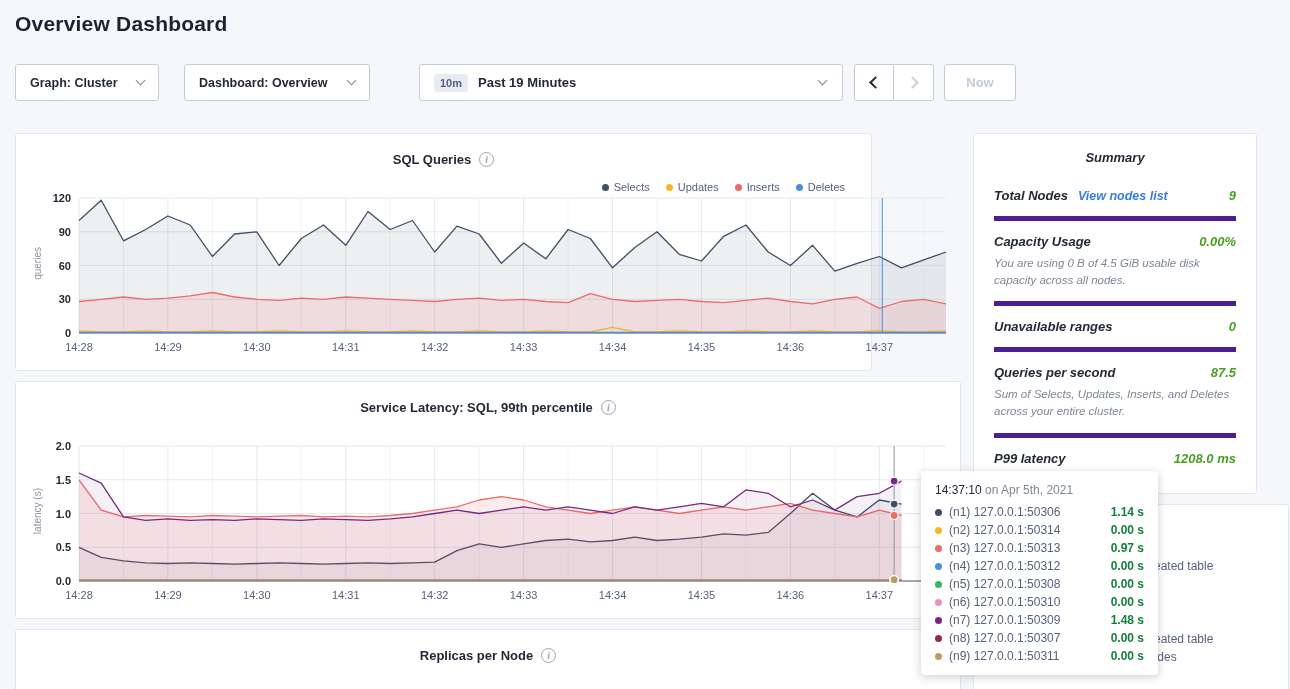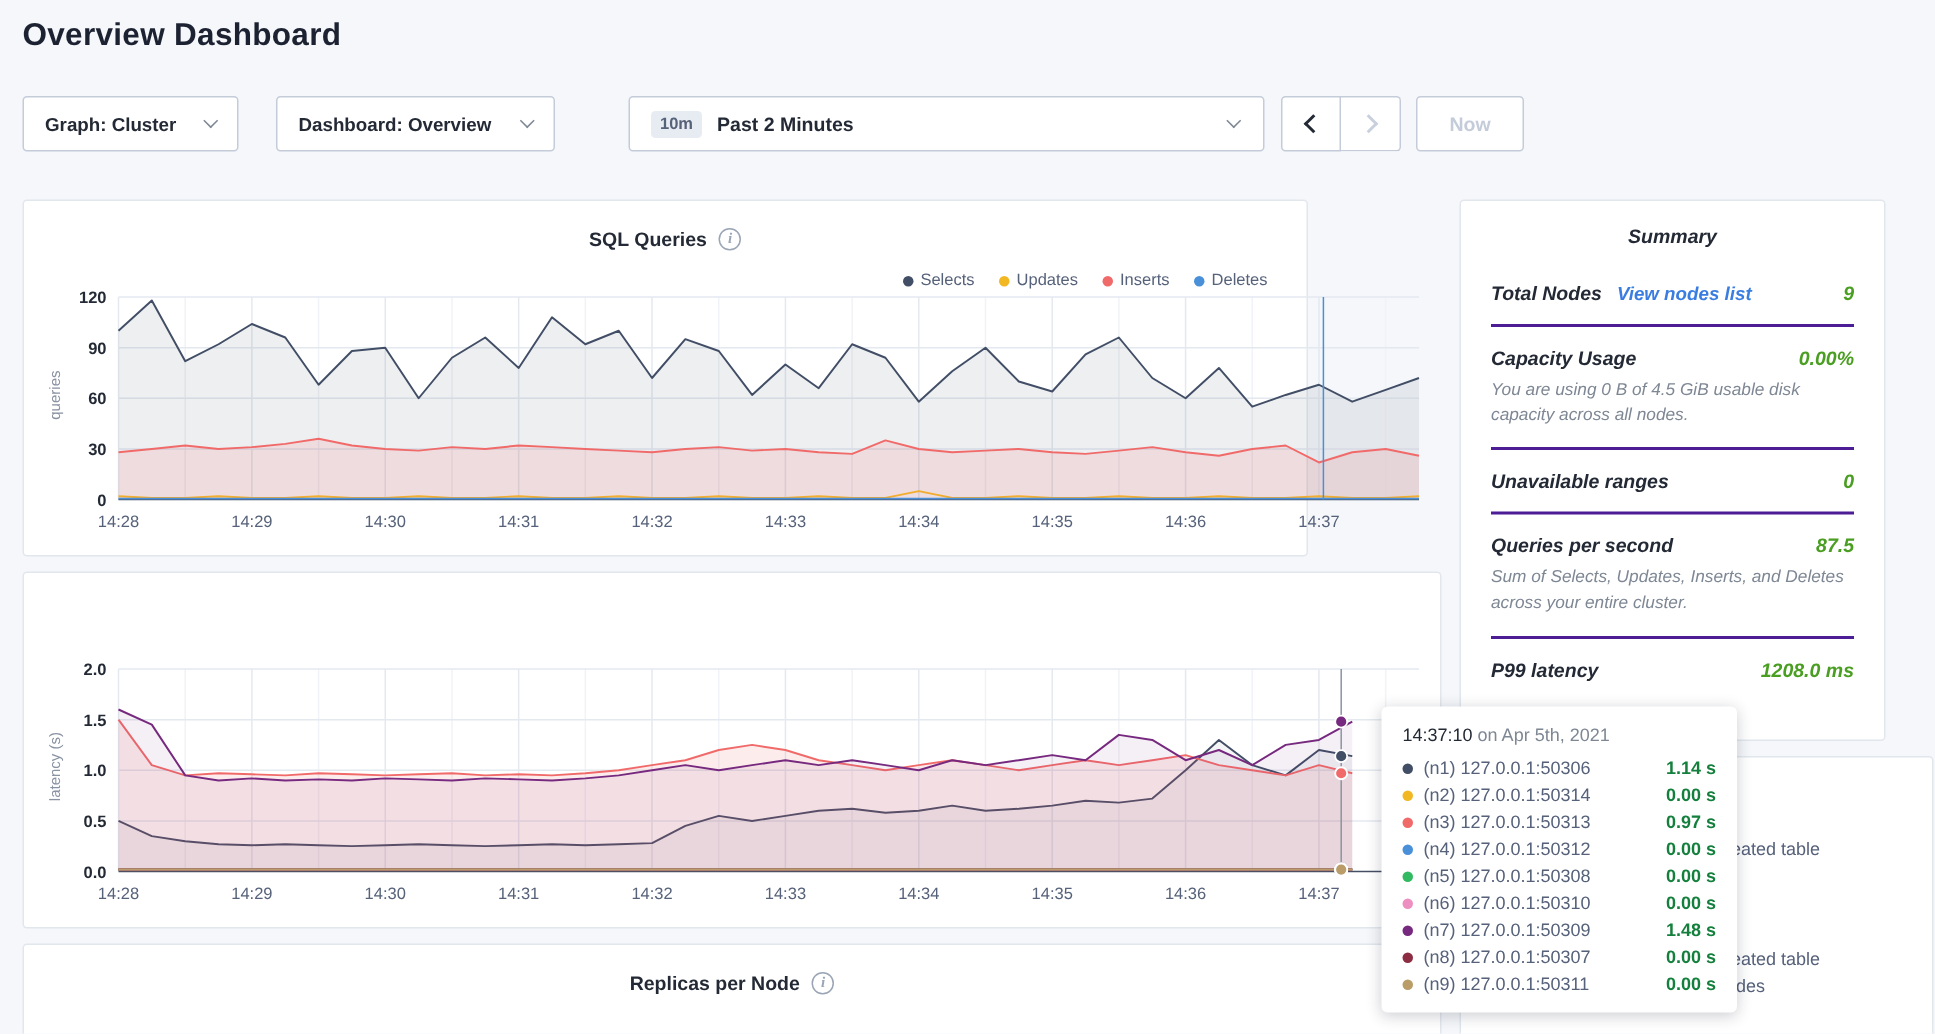--- a/index.html
+++ b/index.html
@@ -49,21 +49,21 @@
 
   .chart-svg { position:absolute; left:8px; top:54px; width:930px; height:172px; }
   .ytick { font-family:"Liberation Sans", sans-serif; font-size:11px; font-weight:700; fill:#242a35; }
   .xtick { font-family:"Liberation Sans", sans-serif; font-size:11px; fill:#56617a; }
   .y-axis-label { position:absolute; left:16px; top:62px; height:135px; display:flex; align-items:center; }
   .y-axis-label span { writing-mode:vertical-rl; transform:rotate(180deg); font-size:10px; color:#8a93a2; }
 
   
   #card-summary { padding:0 20px; }
   .summary-title { text-align:center; font-size:13px; font-weight:700; padding:16px 0 10px; }
-  .srow { border-top:2px solid #4c1d95; padding:13px 0; }
+  .srow { border-top:5px solid #4c1d95; padding:13px 0; }
   .srow.no-border { border-top:none; }
   .srow-top { display:flex; justify-content:space-between; align-items:baseline; }
   .srow-left { display:flex; align-items:baseline; gap:10px; }
   .slabel { font-size:13px; font-weight:700; color:#242a35; }
   .svalue { font-size:13px; font-weight:700; color:#4a9e22; }
   .slink { font-size:12.5px; font-weight:700; color:#3a7de1; text-decoration:none; cursor:pointer; }
   .ssub { font-size:11.5px; color:#7e8794; line-height:1.45; margin-top:6px; }
 
   
   .event-frag { font-size:12px; color:#56617a; padding-left:170px; white-space:nowrap; overflow:hidden; line-height:18px; }
@@ -86,21 +86,21 @@
   <button class="btn" id="graph-dd">
     <span>Graph: Cluster</span>
     <span class="chev"></span>
   </button>
   <button class="btn" id="dash-dd">
     <span>Dashboard: Overview</span>
     <span class="chev"></span>
   </button>
   <button class="btn time-dd">
     <span class="badge">10m</span>
-    <span class="time-label">Past 2 Minutes</span>
+    <span class="time-label">Past 19 Minutes</span>
     <span class="chev"></span>
   </button>
   <div class="nav-group">
     <button class="btn navbtn first">
         <span class="chev-left"></span>
       </button>
     <button class="btn navbtn last">
         <span class="chev-right"></span>
       </button>
   </div>
@@ -178,20 +178,24 @@
       <path d="M55.0,32.5L77.2,12.3L99.5,52.8L121.7,41.5L143.9,28.0L166.2,37.0L188.4,68.5L210.6,46.0L232.8,43.8L255.1,77.5L277.3,50.5L299.5,37.0L321.8,57.3L344.0,23.5L366.2,41.5L388.5,32.5L410.7,64.0L432.9,38.1L455.2,46.0L477.4,75.3L499.6,55.0L521.8,70.8L544.1,41.5L566.3,50.5L588.5,79.8L610.8,59.5L633.0,43.8L655.2,66.3L677.5,73.0L699.7,48.3L721.9,37.0L744.2,64.0L766.4,77.5L788.6,57.3L810.8,83.1L833.1,75.3L855.3,68.5L877.5,79.8L899.8,71.9L922.0,64.0" fill="none" stroke="#414e66" stroke-width="1.3" stroke-linejoin="round"></path>
       <path d="M55.0,142.8L77.2,143.9L99.5,143.9L121.7,142.8L143.9,143.9L166.2,143.9L188.4,142.8L210.6,143.9L232.8,143.9L255.1,142.8L277.3,143.9L299.5,143.9L321.8,142.8L344.0,143.9L366.2,143.9L388.5,142.8L410.7,143.9L432.9,143.9L455.2,142.8L477.4,143.9L499.6,143.9L521.8,142.8L544.1,143.9L566.3,143.9L588.5,139.4L610.8,143.9L633.0,143.9L655.2,142.8L677.5,143.9L699.7,143.9L721.9,142.8L744.2,143.9L766.4,143.9L788.6,142.8L810.8,143.9L833.1,143.9L855.3,142.8L877.5,143.9L899.8,143.9L922.0,142.8" fill="none" stroke="#f2b824" stroke-width="1.3" stroke-linejoin="round"></path>
       <path d="M55.0,113.5L77.2,111.3L99.5,109.0L121.7,111.3L143.9,110.1L166.2,107.9L188.4,104.5L210.6,109.0L232.8,111.3L255.1,112.4L277.3,110.1L299.5,111.3L321.8,109.0L344.0,110.1L366.2,111.3L388.5,112.4L410.7,113.5L432.9,111.3L455.2,110.1L477.4,112.4L499.6,111.3L521.8,113.5L544.1,114.6L566.3,105.6L588.5,111.3L610.8,113.5L633.0,112.4L655.2,111.3L677.5,113.5L699.7,114.6L721.9,112.4L744.2,110.1L766.4,113.5L788.6,115.8L810.8,111.3L833.1,109.0L855.3,120.3L877.5,113.5L899.8,111.3L922.0,115.8L922.0,145.0L55.0,145.0Z" fill="#f16a6a" fill-opacity="0.14" stroke="none"></path>
       <path d="M55.0,113.5L77.2,111.3L99.5,109.0L121.7,111.3L143.9,110.1L166.2,107.9L188.4,104.5L210.6,109.0L232.8,111.3L255.1,112.4L277.3,110.1L299.5,111.3L321.8,109.0L344.0,110.1L366.2,111.3L388.5,112.4L410.7,113.5L432.9,111.3L455.2,110.1L477.4,112.4L499.6,111.3L521.8,113.5L544.1,114.6L566.3,105.6L588.5,111.3L610.8,113.5L633.0,112.4L655.2,111.3L677.5,113.5L699.7,114.6L721.9,112.4L744.2,110.1L766.4,113.5L788.6,115.8L810.8,111.3L833.1,109.0L855.3,120.3L877.5,113.5L899.8,111.3L922.0,115.8" fill="none" stroke="#f16a6a" stroke-width="1.3" stroke-linejoin="round"></path>
       <path d="M55.0,144.4L77.2,144.4L99.5,144.4L121.7,144.4L143.9,144.4L166.2,144.4L188.4,144.4L210.6,144.4L232.8,144.4L255.1,144.4L277.3,144.4L299.5,144.4L321.8,144.4L344.0,144.4L366.2,144.4L388.5,144.4L410.7,144.4L432.9,144.4L455.2,144.4L477.4,144.4L499.6,144.4L521.8,144.4L544.1,144.4L566.3,144.4L588.5,144.4L610.8,144.4L633.0,144.4L655.2,144.4L677.5,144.4L699.7,144.4L721.9,144.4L744.2,144.4L766.4,144.4L788.6,144.4L810.8,144.4L833.1,144.4L855.3,144.4L877.5,144.4L899.8,144.4L922.0,144.4" fill="none" stroke="#4a90d9" stroke-width="1.3" stroke-linejoin="round"></path>
       <line x1="858.2717948717949" y1="10" x2="858.2717948717949" y2="145" stroke="#4a90d9" stroke-width="1"></line>
     </svg>
 </div>
 
 <div class="card" id="card-latency">
+  <div class="chart-title-row">
+    <span class="chart-title">Service Latency: SQL, 99th percentile</span>
+    <span class="info-icon"></span>
+  </div>
   <div class="y-axis-label">
       <span>latency (s)</span>
     </div>
   <svg class="chart-svg" viewBox="0 0 930 172">
       <line x1="55" y1="10" x2="55" y2="145" stroke="#e4e9f0" stroke-width="1"></line>
       <line x1="99.46153846153845" y1="10" x2="99.46153846153845" y2="145" stroke="#f0f3f7" stroke-width="1"></line>
       <line x1="143.9230769230769" y1="10" x2="143.9230769230769" y2="145" stroke="#e4e9f0" stroke-width="1"></line>
       <line x1="188.3846153846154" y1="10" x2="188.3846153846154" y2="145" stroke="#f0f3f7" stroke-width="1"></line>
       <line x1="232.84615384615384" y1="10" x2="232.84615384615384" y2="145" stroke="#e4e9f0" stroke-width="1"></line>
       <line x1="277.30769230769226" y1="10" x2="277.30769230769226" y2="145" stroke="#f0f3f7" stroke-width="1"></line>

